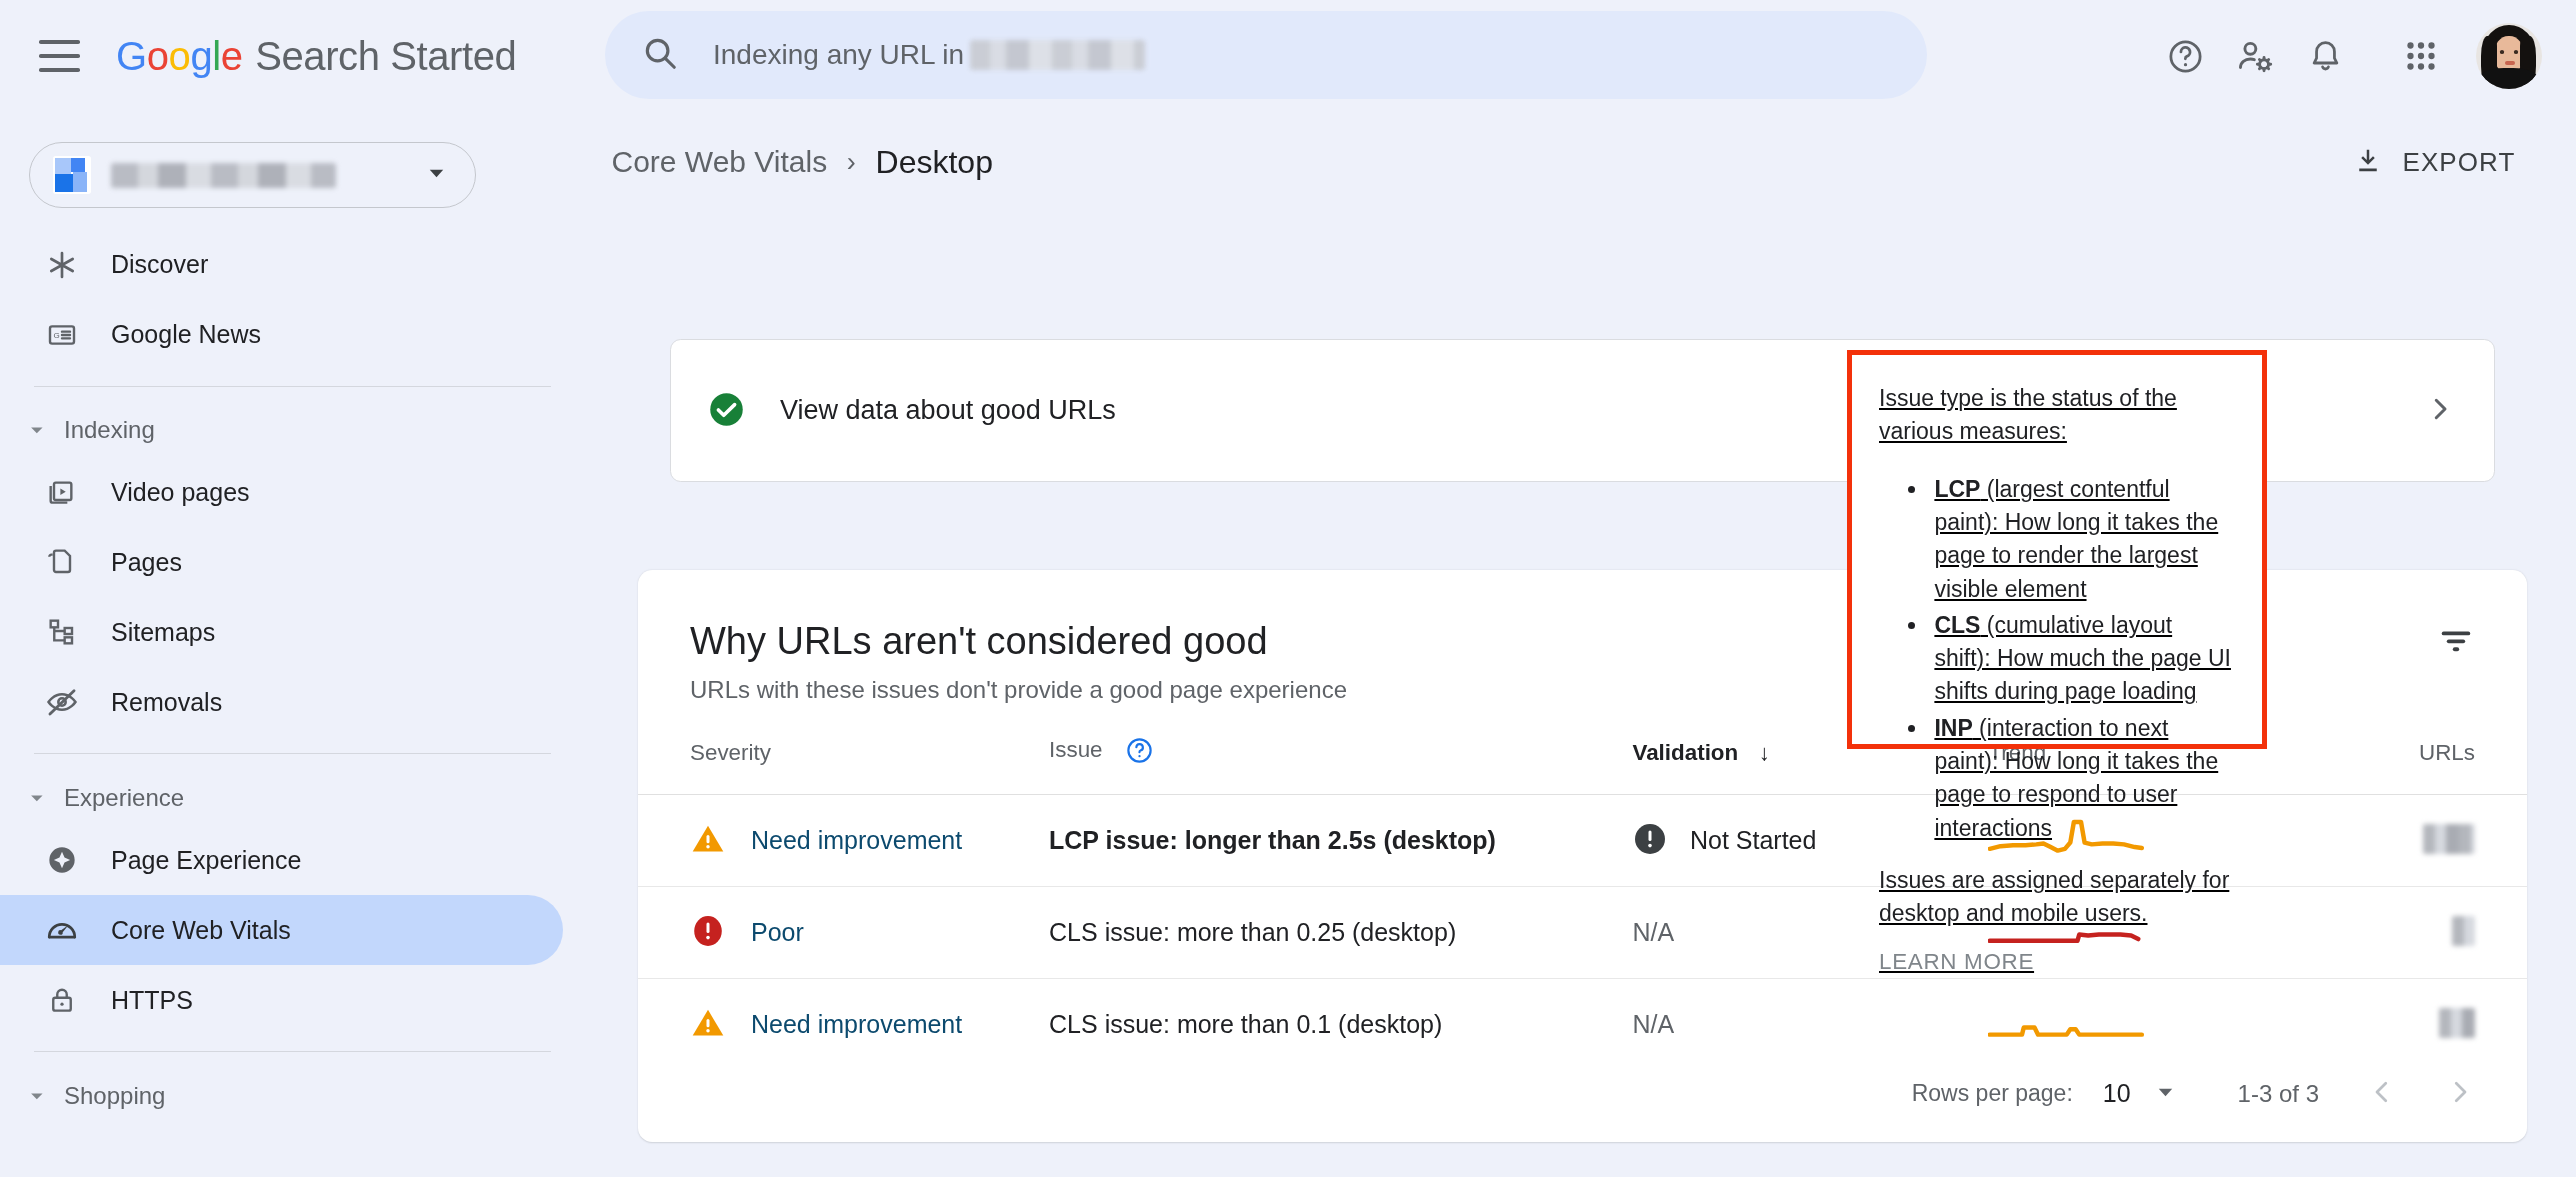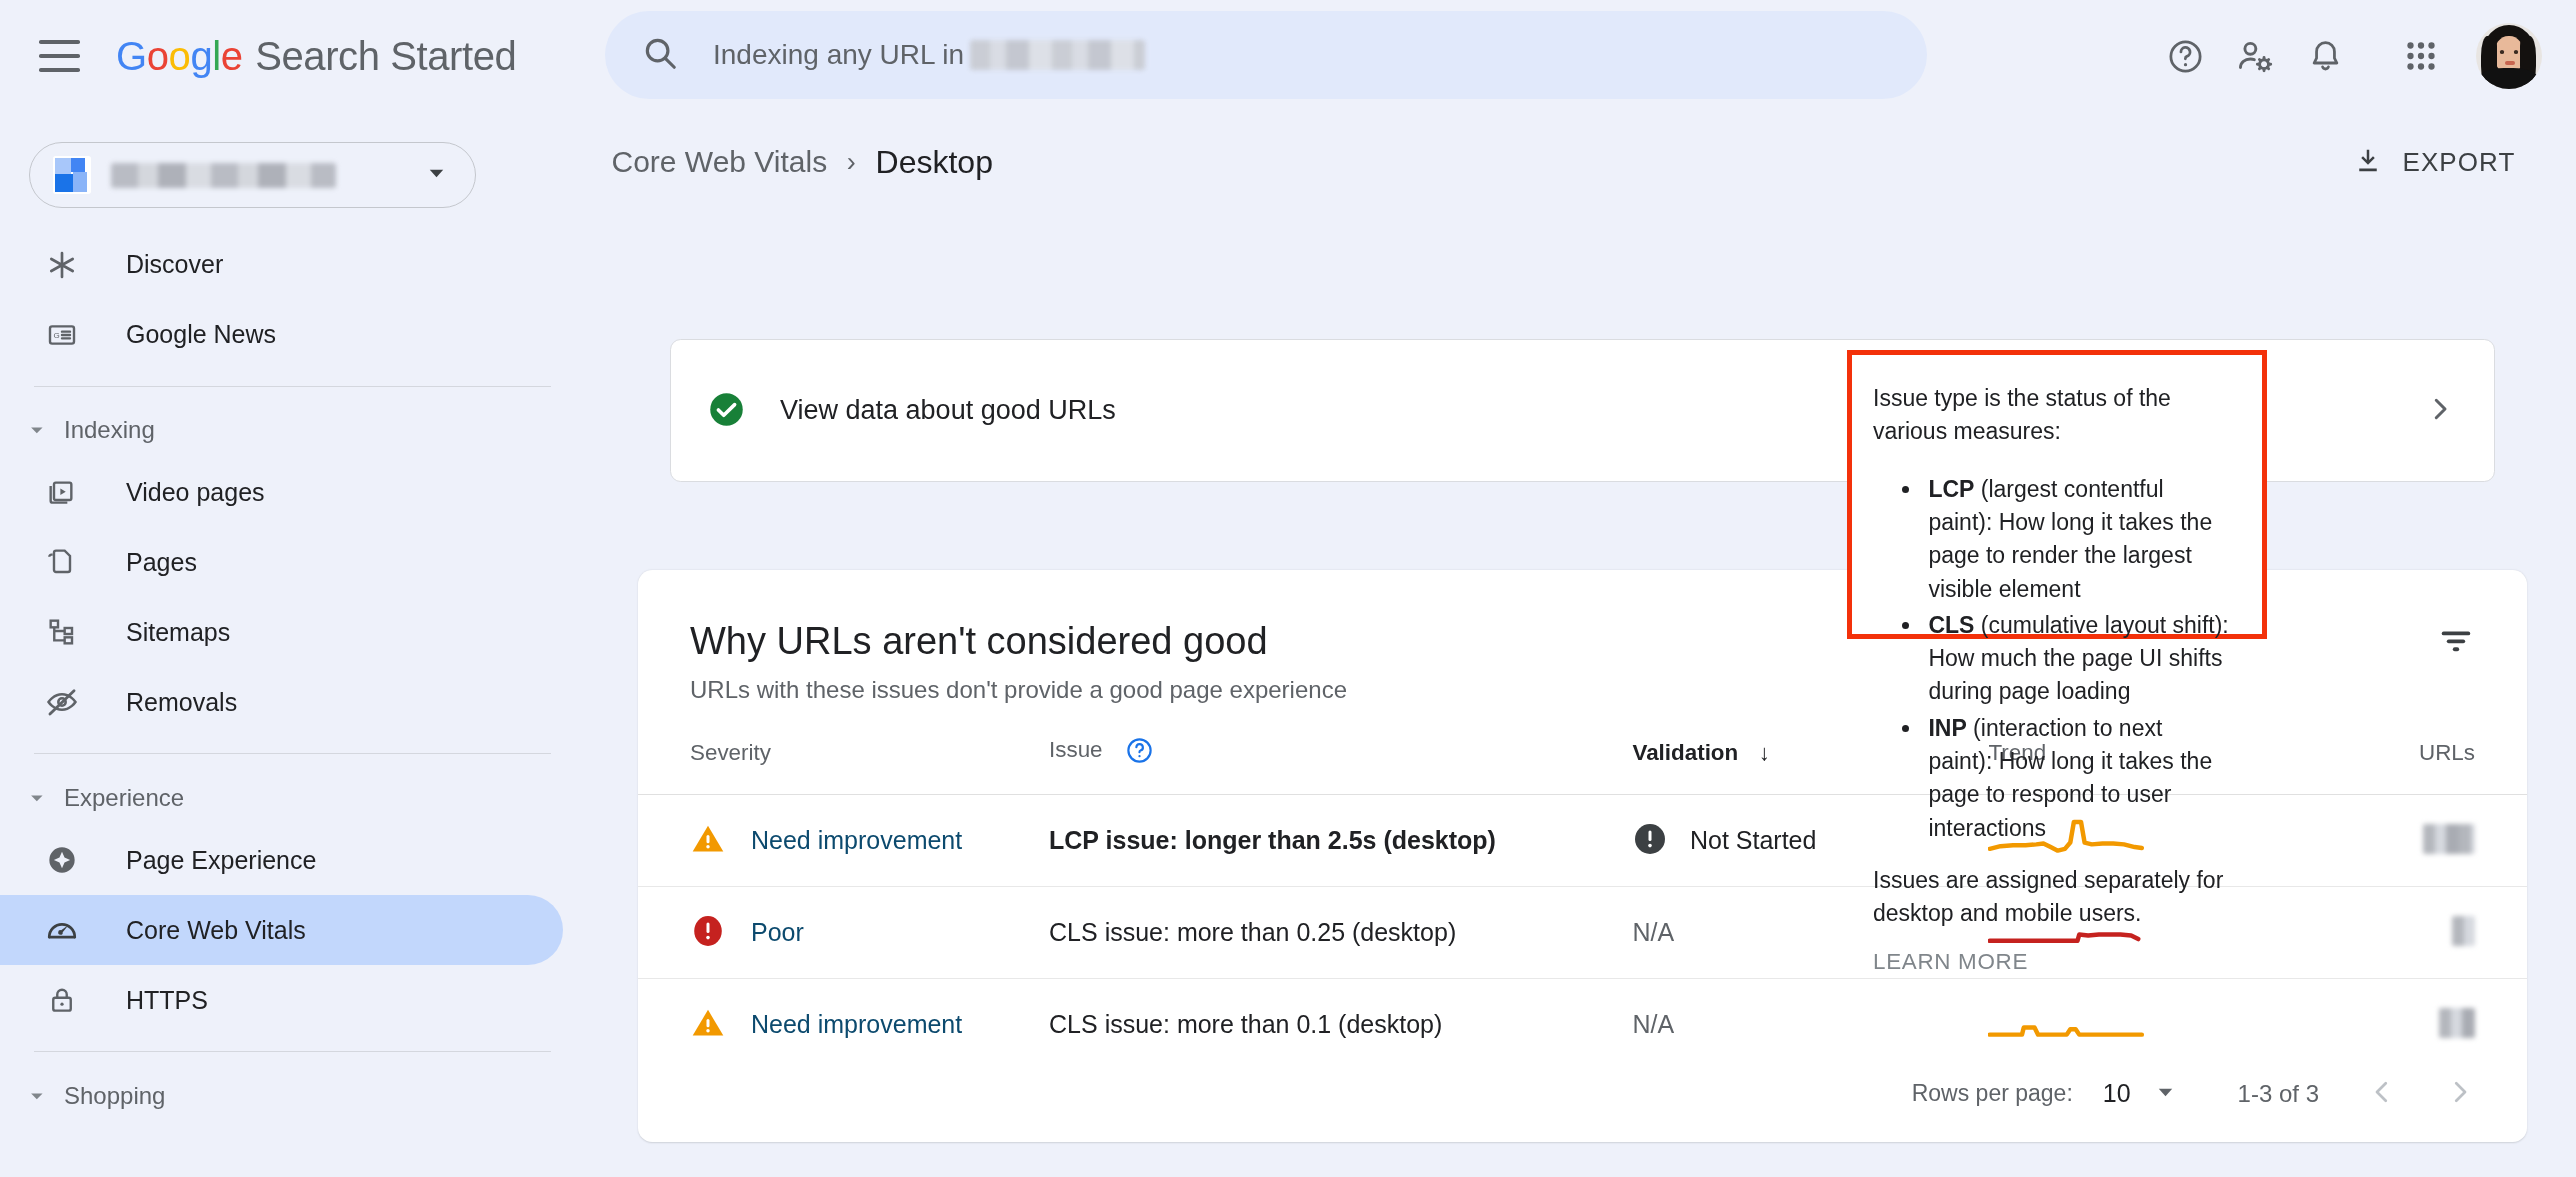--- a/index.html
+++ b/index.html
@@ -71,21 +71,21 @@
   .pf4{position:absolute;left:19.7px;top:16px;width:14.3px;height:19.7px;background:#8ab4f8;}
   .prop-name {
     margin-left: 19.7px; height: 25px; width: 225px; border-radius: 2.7px;
     background: repeating-linear-gradient(90deg,#b9bcc4 0 27px,#d4d7dd 27px 47px,#aeb1b9 47px 75px,#d9dce2 75px 100px), #c5c8d0;
     filter: blur(2.9px);
   }
   .prop-caret { margin-left: auto; margin-right: 27px; }
 
   .nav-item {
     display: flex; align-items: center; height: 70px; margin: 0 27px 0 0;
-    border-radius: 0 36px 36px 0; cursor: pointer; padding-left: 41px; gap: 15px;
+    border-radius: 0 36px 36px 0; cursor: pointer; padding-left: 41px;
   }
   .nav-item.active { background: #c2d7fc; }
   .nav-ico { width: 41px; flex: none; display: flex; align-items: center; justify-content: center; }
   .nav-label { margin-left: 29px; font-size: 25px; color: #202124; }
   .nav-item.active .nav-label { color: #202124; }
   .nav-divider { height: 0.9px; background: #d4d7de; margin: 16px 39px 16px 34px; }
   .nav-group { display:flex; align-items:center; height: 55px; padding-left: 21.5px; cursor: pointer; }
   .nav-group .gcaret { width: 30px; display:flex; align-items:center; justify-content:center; }
   .nav-group .glabel { font-size: 24px; color: #5f6368; margin-left: 12.5px; }
 
@@ -155,23 +155,24 @@
     display: flex; align-items: center; justify-content: flex-end; padding-right: 52px;
   }
   .rpp-label { font-size: 23px; color: #5f6368; }
   .rpp-value { font-size: 25px; color: #202124; margin-left: 30px; }
   .rpp-caret { margin-left: 23px; cursor: pointer; }
   .range { font-size: 24px; color: #5f6368; margin-left: 61px; }
   .pg-btn { margin-left: 48px; cursor: pointer; }
 
   
   .tooltip {
-    position: absolute; left: 1257px; top: 238px; width: 420px; height: 289px;
+    position: absolute; left: 1257px; top: 238px; width: 420px; height: 399px;
     background: #fff; border: 5.4px solid #f3310a; z-index: 50;
-    padding: 27px 30px 0 21px;
+    padding: 27px 30px 0 27px;
+    text-decoration: underline;
   }
   .tt-p { font-size: 23px; line-height: 1.44; color: #202124; }
   .tt-list { margin: 25px 0 0 50px; }
   .tt-list li { font-size: 23px; line-height: 1.44; color: #202124; margin-bottom: 3.6px; padding-left: 5.4px; }
   .tt-list li b { font-weight: 700; }
   .tt-foot { margin-top: 19.7px; font-size: 23px; line-height: 1.44; color: #202124; }
   .tt-learn { margin-top: 18px; font-size: 22.4px; letter-spacing: 0.7px; color: #80868b; cursor: pointer; }
 </style>
 </head>
 <body>

